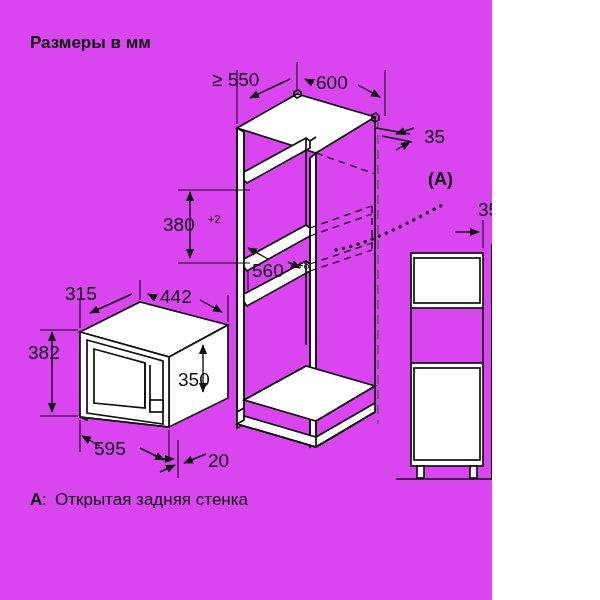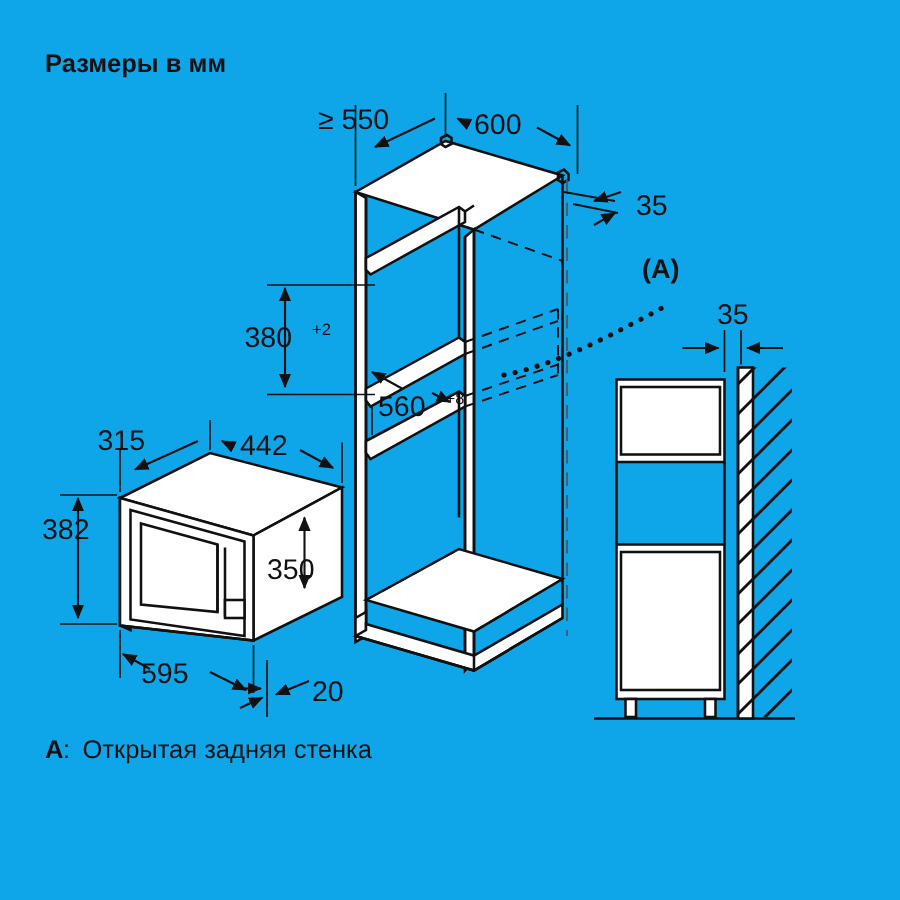--- a/index.html
+++ b/index.html
@@ -2,23 +2,23 @@
 <html><head>
 <meta charset="utf-8">
 <style>
   html, body {
     margin: 0;
     padding: 0;
     background: #ffffff;
   }
   #page {
     position: relative;
-    width: 600px;
+    width: 492px;
     height: 600px;
-    background: #0ea5e9;
+    background: #d946ef;
     font-family: "Liberation Sans", sans-serif;
     overflow: hidden;
     text-align: right;
   }
   #diagram-svg {
     position: absolute;
     left: 0;
     top: 0;
     width: 600px;
     height: 600px;

